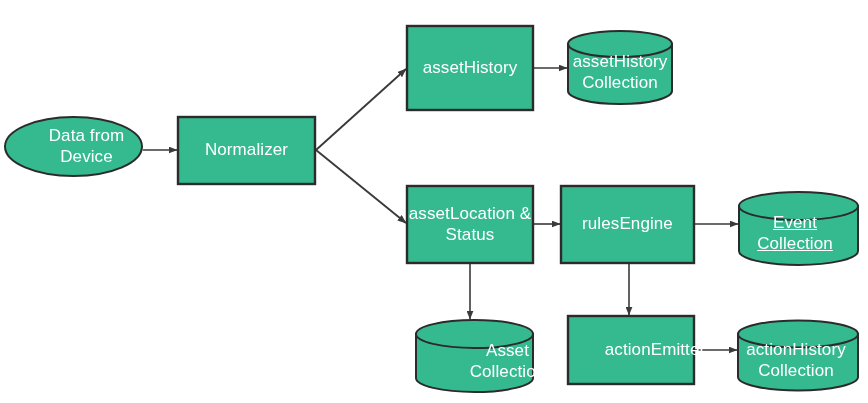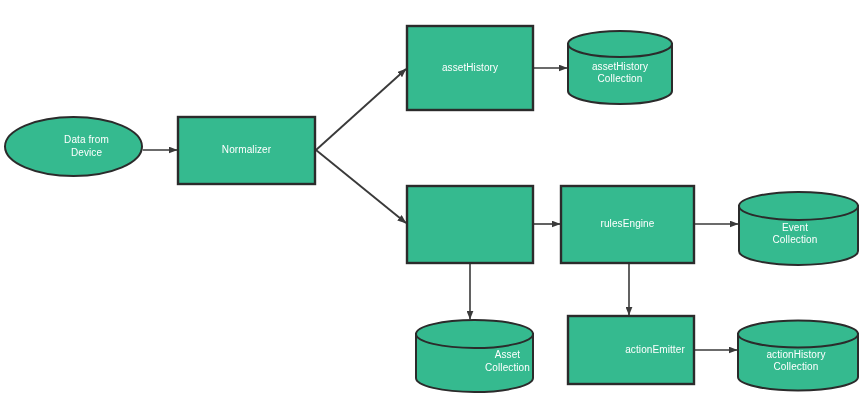--- a/index.html
+++ b/index.html
@@ -25,21 +25,21 @@
     height: 403px;
   }
   .node-label {
     position: absolute;
     display: flex;
     align-items: center;
     justify-content: center;
     text-align: center;
     color: #ffffff;
     font-family: "Liberation Sans", sans-serif;
-    font-size: 10px;
+    font-size: 17px;
     line-height: 1.22;
     letter-spacing: 0.1px;
     pointer-events: none;
     white-space: pre-line;
   }
 </style>
 </head>
 <body>
 
 <div id="diagram-canvas">
@@ -111,24 +111,26 @@
   <div class="node-label" style="left:18px; top:117px; width:137px; height:59px;">Data from
 Device</div>
 
   <div class="node-label" style="left:178px; top:117px; width:137px; height:67px;text-align:right;">Normalizer</div>
 
   <div class="node-label" style="left:407px; top:26px; width:126px; height:84px;">assetHistory</div>
 
   <div class="node-label" style="left:568px; top:44px; width:104px; height:58px;">assetHistory
 Collection</div>
 
+  <div class="node-label" style="left:407px; top:186px; width:126px; height:77px;">assetLocation &amp;
+Status</div>
 
   <div class="node-label" style="left:561px; top:186px; width:133px; height:77px;">rulesEngine</div>
 
-  <div class="node-label" style="left:739px; top:206px; width:112px; height:56px;">Event
+  <div class="node-label" style="left:739px; top:206px; width:112px; height:56px;text-decoration:underline;">Event
 Collection</div>
 
   <div class="node-label" style="left:416px; top:334px; width:117px; height:55px;margin-left:33px;">Asset
 Collection</div>
 
   <div class="node-label" style="left:568px; top:316px; width:126px; height:68px;padding-left:24px;">actionEmitter</div>
 
   <div class="node-label" style="left:738px; top:334px; width:116px; height:54px;">actionHistory
 Collection</div>
 

